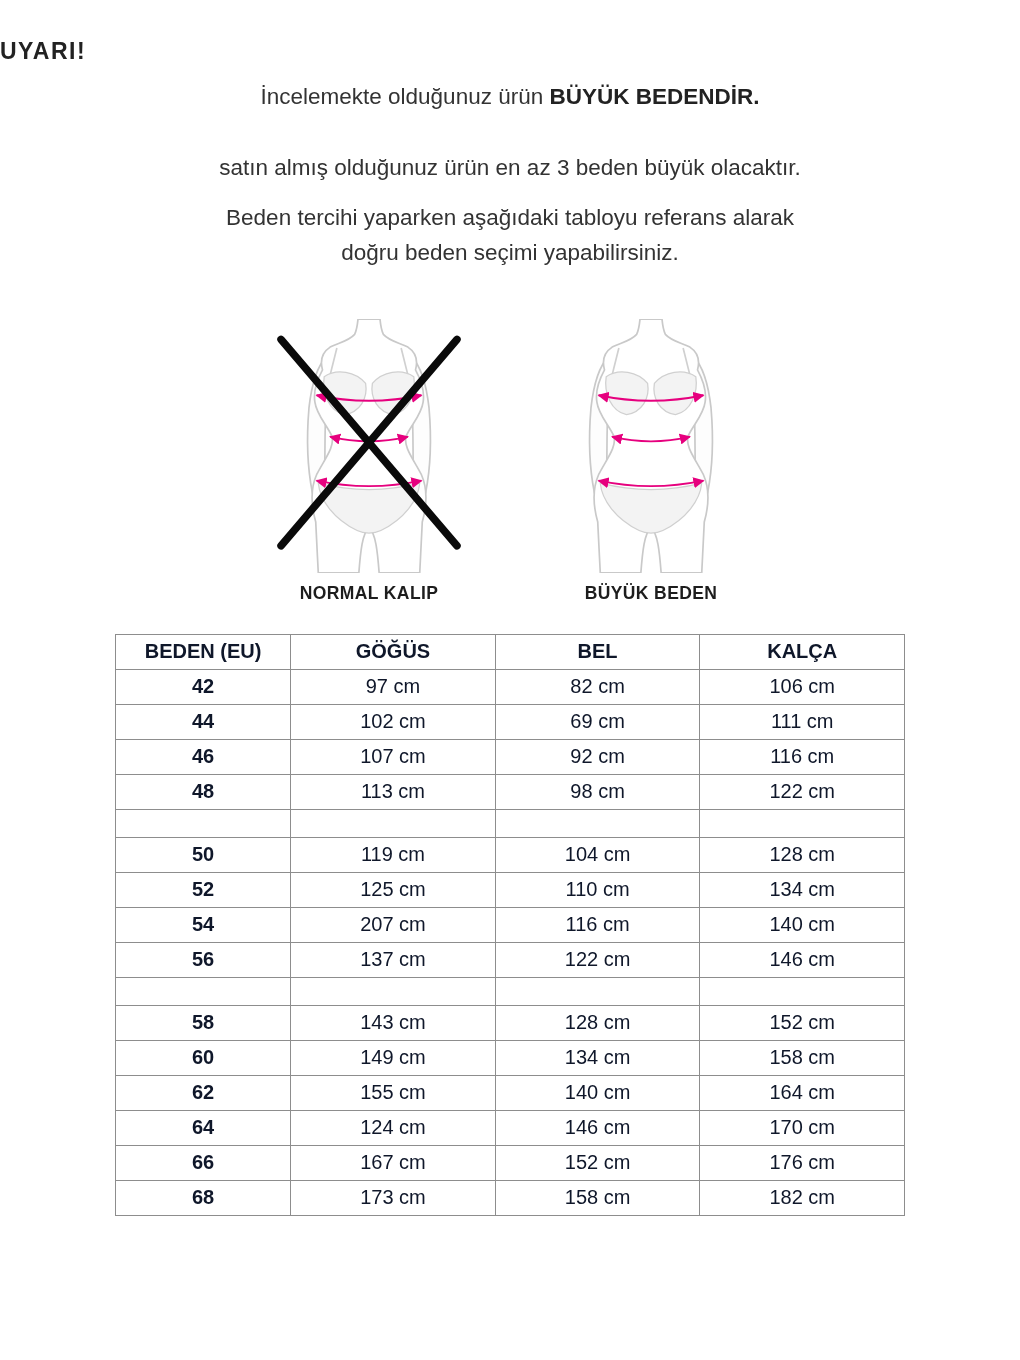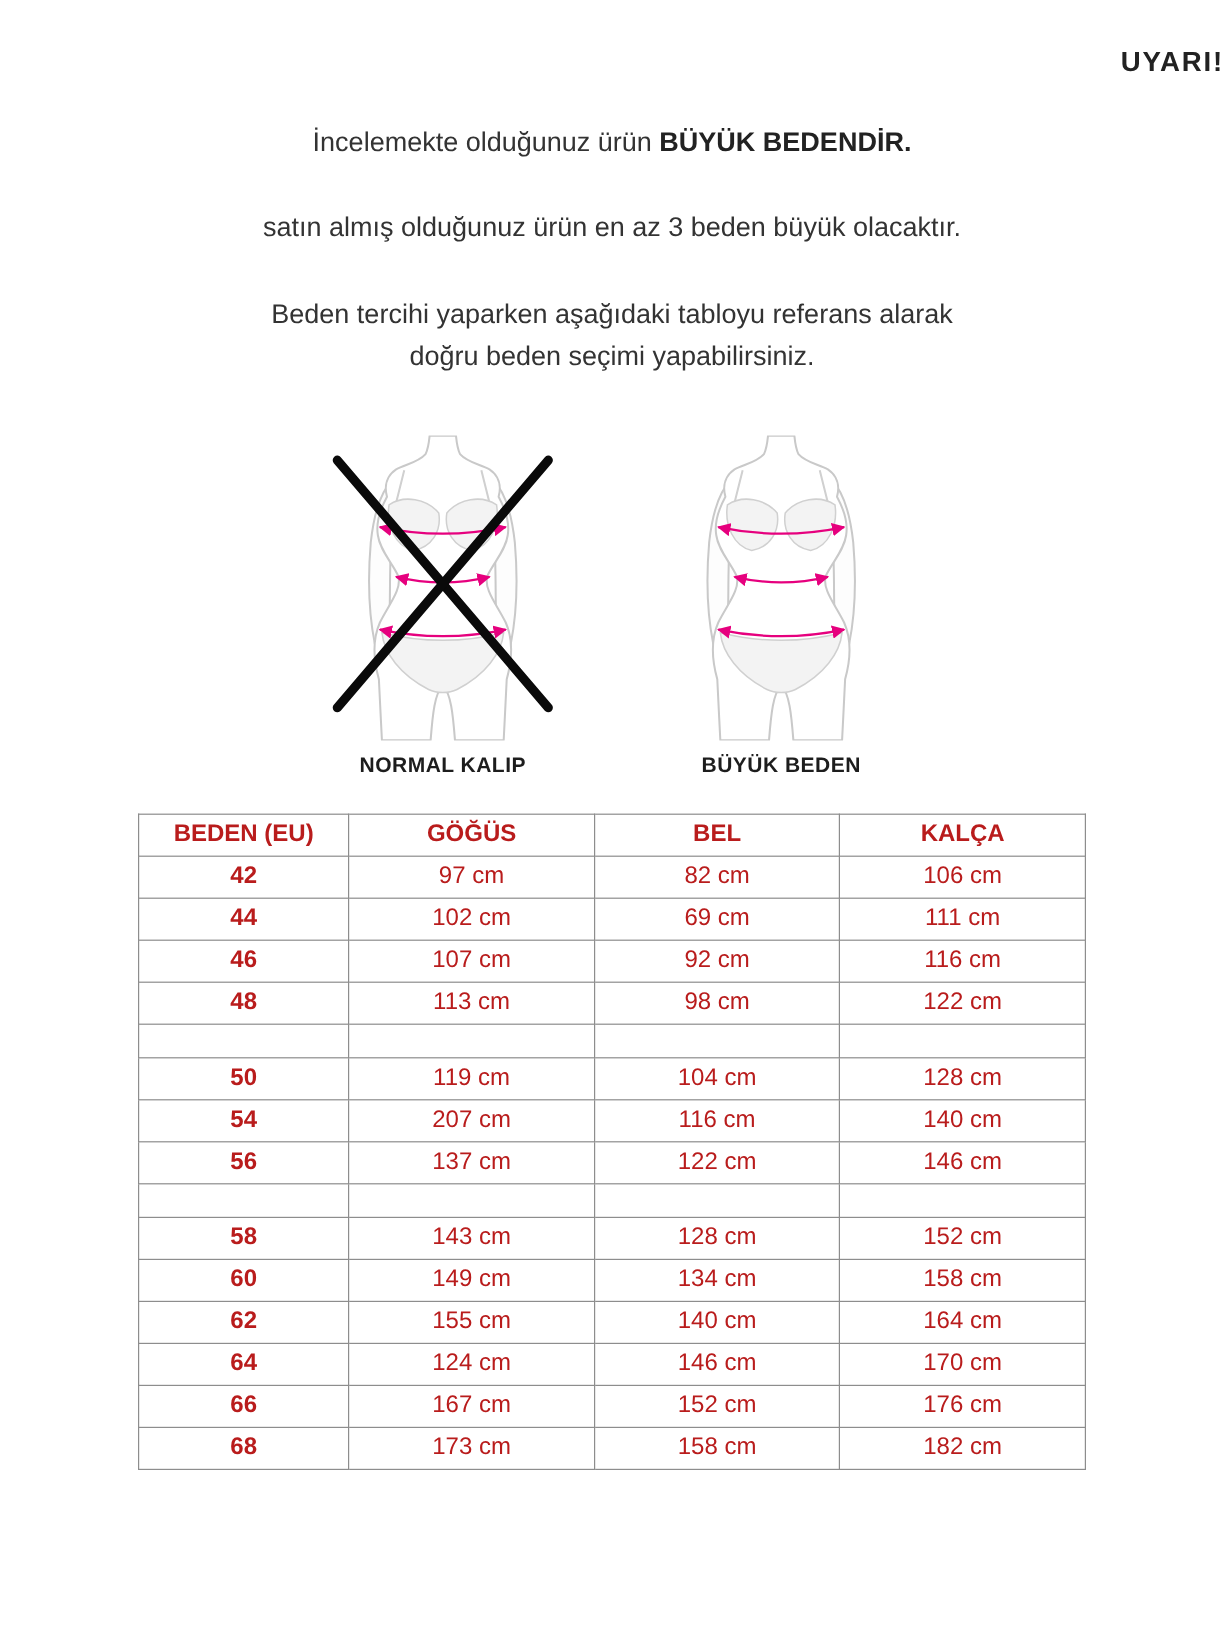--- a/index.html
+++ b/index.html
@@ -7,32 +7,32 @@
     width: 1020px;
     height: 1360px;
     background: #ffffff;
     font-family: "Liberation Sans", sans-serif;
     color: #2e2e2e;
     overflow: hidden;
   }
   .page { padding-top: 38px; }
 
   .title {
-    text-align: right;
+    text-align: left;
     font-size: 23px;
     font-weight: bold;
     letter-spacing: 1.5px;
     color: #222;
   }
 
   .para {
     text-align: center;
     font-size: 22.5px;
     line-height: 1.58;
-    margin: 36px 40px 0;
+    margin: 14px 40px 0;
     color: #333;
   }
   .para strong { font-weight: bold; color: #222; }
 
   .figures {
     display: flex;
     justify-content: center;
     align-items: flex-start;
     gap: 82px;
     margin-top: 48px;
@@ -46,21 +46,21 @@
     letter-spacing: 0.4px;
     color: #1d1d1d;
   }
 
   table.size-table {
     border-collapse: collapse;
     width: 790px;
     margin: 30px auto 0;
     font-size: 20px;
     table-layout: fixed;
-    color: #b91c1c;
+    color: #0f172a;
   }
   table.size-table th,
   table.size-table td {
     border: 1px solid #8d8d8d;
     text-align: center;
     vertical-align: middle;
     height: 34px;
     padding: 0;
   }
   table.size-table th { font-weight: bold; }
@@ -183,20 +183,26 @@
           <td></td>
           <td></td>
         </tr>
         <tr>
           <td class="size">50</td>
           <td>119 cm</td>
           <td>104 cm</td>
           <td>128 cm</td>
         </tr>
         <tr>
+          <td class="size">52</td>
+          <td>125 cm</td>
+          <td>110 cm</td>
+          <td>134 cm</td>
+        </tr>
+        <tr>
           <td class="size">54</td>
           <td>207 cm</td>
           <td>116 cm</td>
           <td>140 cm</td>
         </tr>
         <tr>
           <td class="size">56</td>
           <td>137 cm</td>
           <td>122 cm</td>
           <td>146 cm</td>

